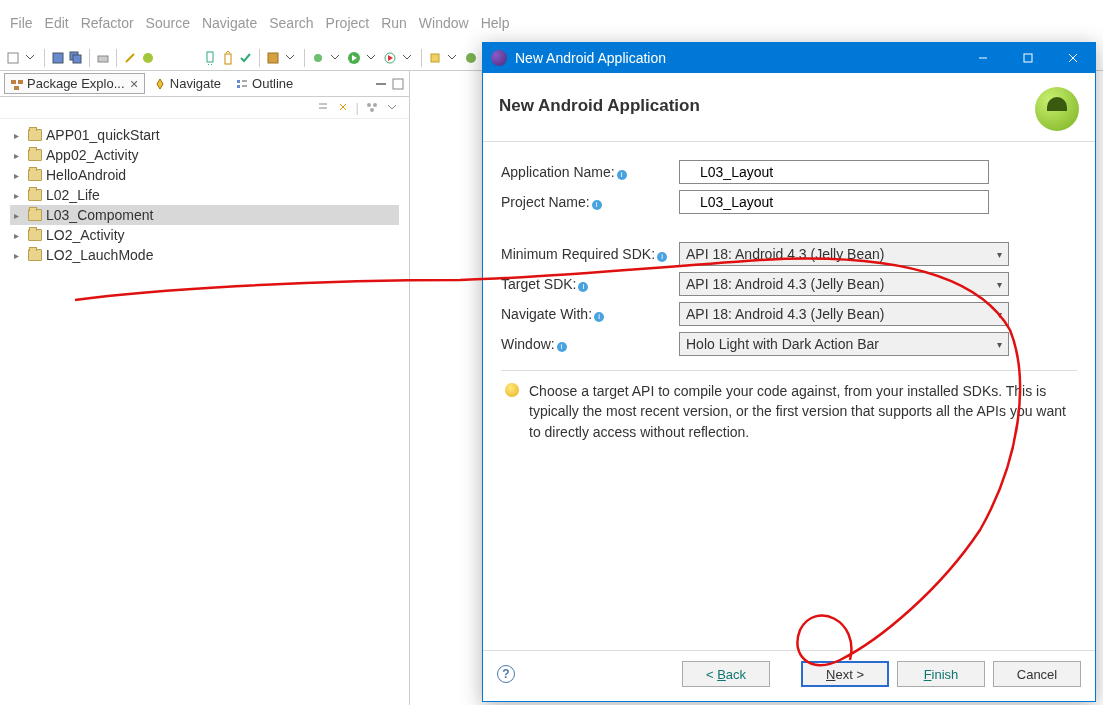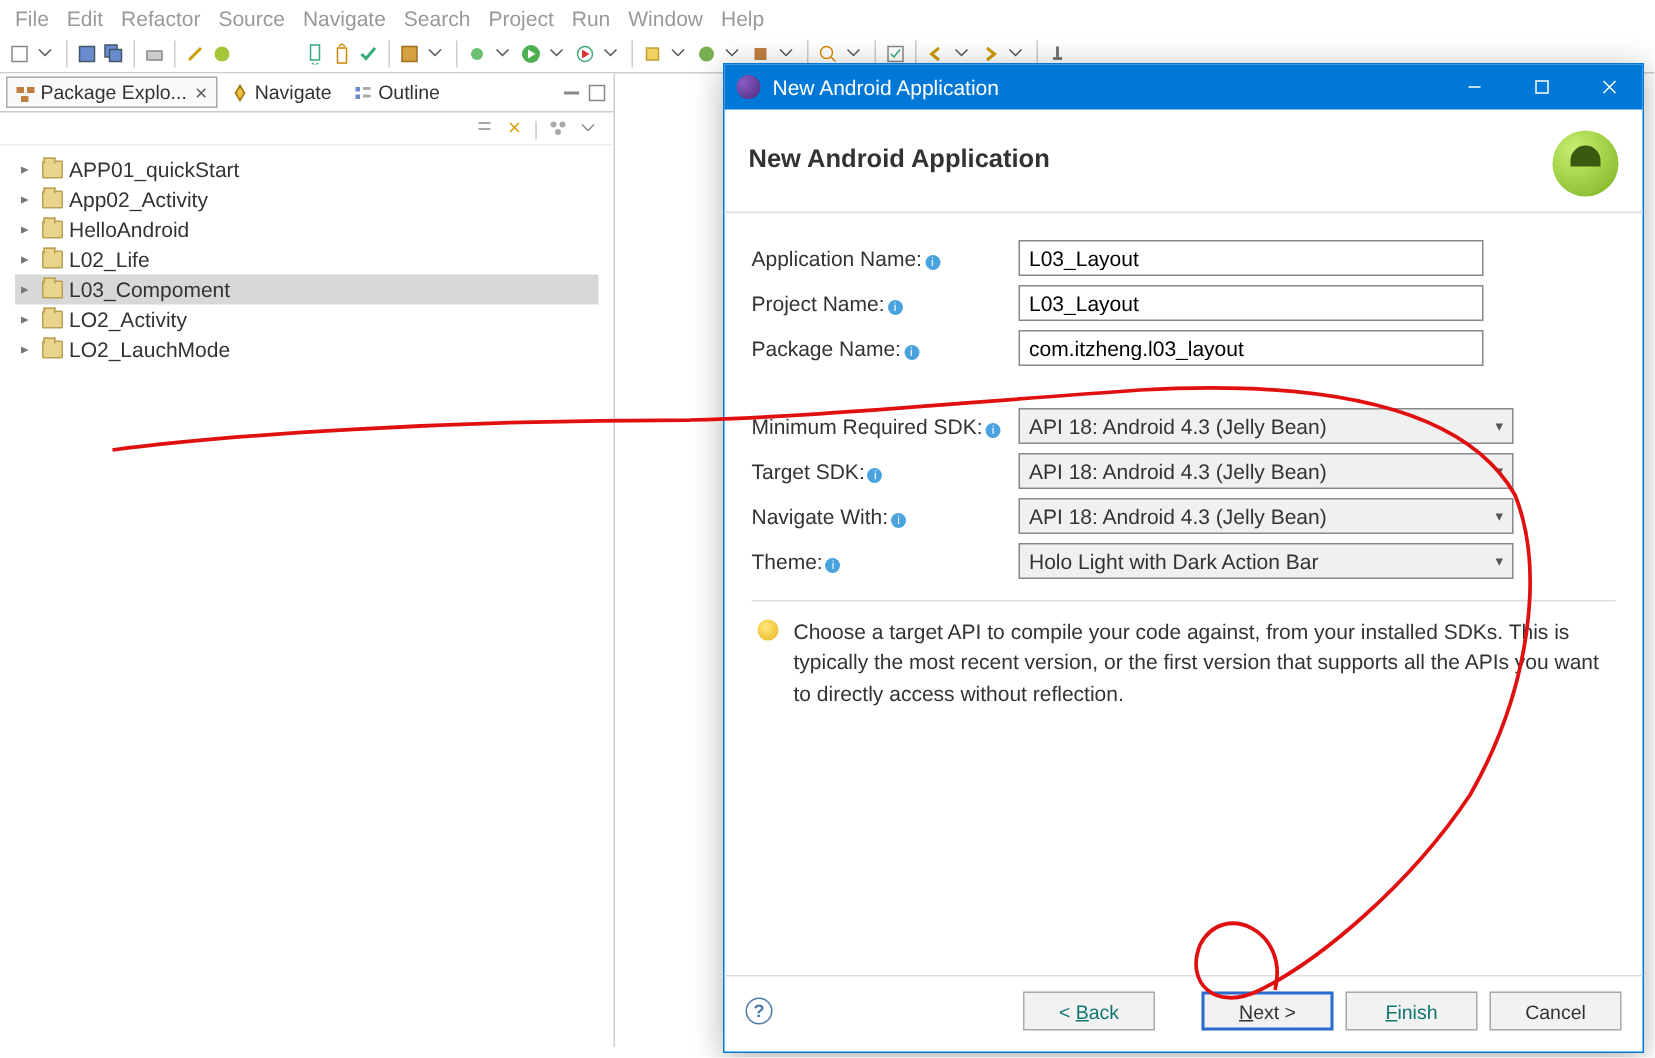--- a/index.html
+++ b/index.html
@@ -1,19 +1,19 @@
 <!DOCTYPE html>
 <html><head>
 <meta charset="utf-8">
 <style>
 * { box-sizing: border-box; font-family: "Segoe UI", Arial, sans-serif; }
 body { margin: 0; width: 1103px; height: 705px; background: #fff; overflow: hidden; position: relative; font-size: 13px; color: #333; }
 
 
-.menubar { display: flex; gap: 12px; padding: 4px 10px; color: #999; font-size: 14px; }
+.menubar { display: flex; gap: 12px; padding: 15px 10px; color: #999; font-size: 14px; }
 .menubar span { cursor: default; }
 
 
 .toolbar { display: flex; align-items: center; gap: 4px; padding: 3px 6px; border-bottom: 1px solid #ccc; }
 .tb-sep { width: 1px; height: 18px; background: #ccc; margin: 0 2px; }
 
 
 .main { display: flex; height: calc(100% - 56px); }
 .sidebar { width: 410px; border-right: 1px solid #ccc; background: #fff; }
 .views-tabs { display: flex; align-items: center; border-bottom: 1px solid #ccc; padding: 2px 4px; gap: 2px; }
@@ -40,21 +40,21 @@
 .dlg-header { padding: 14px 16px 10px; display: flex; align-items: center; border-bottom: 1px solid #ddd; }
 .dlg-header-text h1 { margin: 0 0 6px 0; font-size: 17px; font-weight: 600; }
 .dlg-header-text p { margin: 0 0 0 8px; font-size: 14px; color: #333; }
 .android-logo { width: 44px; height: 44px; border-radius: 50%; background: radial-gradient(circle at 35% 30%, #c8f070, #7cb020); margin-left: auto; position: relative; }
 .android-logo::before { content: ''; position: absolute; top: 10px; left: 12px; width: 20px; height: 14px; background: #3a5a10; border-radius: 10px 10px 0 0; }
 
 .dlg-body { padding: 18px 18px 8px; }
 .form-row { display: flex; align-items: center; margin-bottom: 6px; }
 .form-label { width: 178px; text-align: left; font-size: 14px; padding-right: 2px; }
 .info-icon { width: 10px; height: 10px; border-radius: 50%; background: #4aa3df; color: #fff; font-size: 8px; display: inline-flex; align-items: center; justify-content: center; margin-left: 2px; }
-.form-input { flex: 1; height: 24px; border: 1px solid #888; padding: 0 6px; font-size: 14px; max-width: 310px; }
+.form-input { flex: 1; height: 24px; border: 1px solid #888; padding: 0 20px; font-size: 14px; max-width: 310px; }
 .form-select { flex: 1; height: 24px; border: 1px solid #888; padding: 0 6px; font-size: 14px; background: #f0f0f0; max-width: 330px; display: flex; align-items: center; justify-content: space-between; }
 .form-select .chev { font-size: 10px; color: #555; }
 .spacer-row { height: 22px; }
 
 .hr { border: none; border-top: 1px solid #ddd; margin: 14px 0 10px; }
 .hint-box { display: flex; gap: 10px; padding: 0 4px; font-size: 14px; line-height: 1.45; }
 .bulb { width: 14px; height: 14px; flex-shrink: 0; border-radius: 50%; background: radial-gradient(circle at 40% 35%, #ffe97a, #e8b020); margin-top: 2px; }
 
 .dlg-footer { position: absolute; bottom: 0; left: 0; right: 0; padding: 10px 14px 14px; border-top: 1px solid #ddd; display: flex; align-items: center; gap: 8px; }
 .help-icon { width: 18px; height: 18px; border: 1.5px solid #4a7aaa; border-radius: 50%; color: #4a7aaa; display: flex; align-items: center; justify-content: center; font-size: 12px; font-weight: bold; }
@@ -327,24 +327,20 @@
 
   <div class="dlg-body">
     <div class="form-row">
       <span class="form-label"><span>Application Name:</span><span class="info-icon">i</span></span>
       <input class="form-input" value="L03_Layout" style="">
     </div>
     <div class="form-row">
       <span class="form-label"><span>Project Name:</span><span class="info-icon">i</span></span>
       <input class="form-input" value="L03_Layout" style="">
     </div>
-    <div class="form-row">
-      <span class="form-label"><span>Package Name:</span><span class="info-icon">i</span></span>
-      <input class="form-input" value="com.itzheng.l03_layout" style="">
-    </div>
 
     <div class="spacer-row"></div>
 
     <div class="form-row">
       <span class="form-label"><span>Minimum Required SDK:</span><span class="info-icon">i</span></span>
       <div class="form-select">
           <span>API 18: Android 4.3 (Jelly Bean)</span>
           <span class="chev">▾</span>
         </div>
     </div>
@@ -356,21 +352,21 @@
         </div>
     </div>
     <div class="form-row">
       <span class="form-label"><span>Navigate With:</span><span class="info-icon">i</span></span>
       <div class="form-select">
           <span>API 18: Android 4.3 (Jelly Bean)</span>
           <span class="chev">▾</span>
         </div>
     </div>
     <div class="form-row">
-      <span class="form-label"><span>Theme:</span><span class="info-icon">i</span></span>
+      <span class="form-label"><span>Window:</span><span class="info-icon">i</span></span>
       <div class="form-select">
           <span>Holo Light with Dark Action Bar</span>
           <span class="chev">▾</span>
         </div>
     </div>
 
     <hr class="hr">
 
     <div class="hint-box">
       <span class="bulb"></span>

